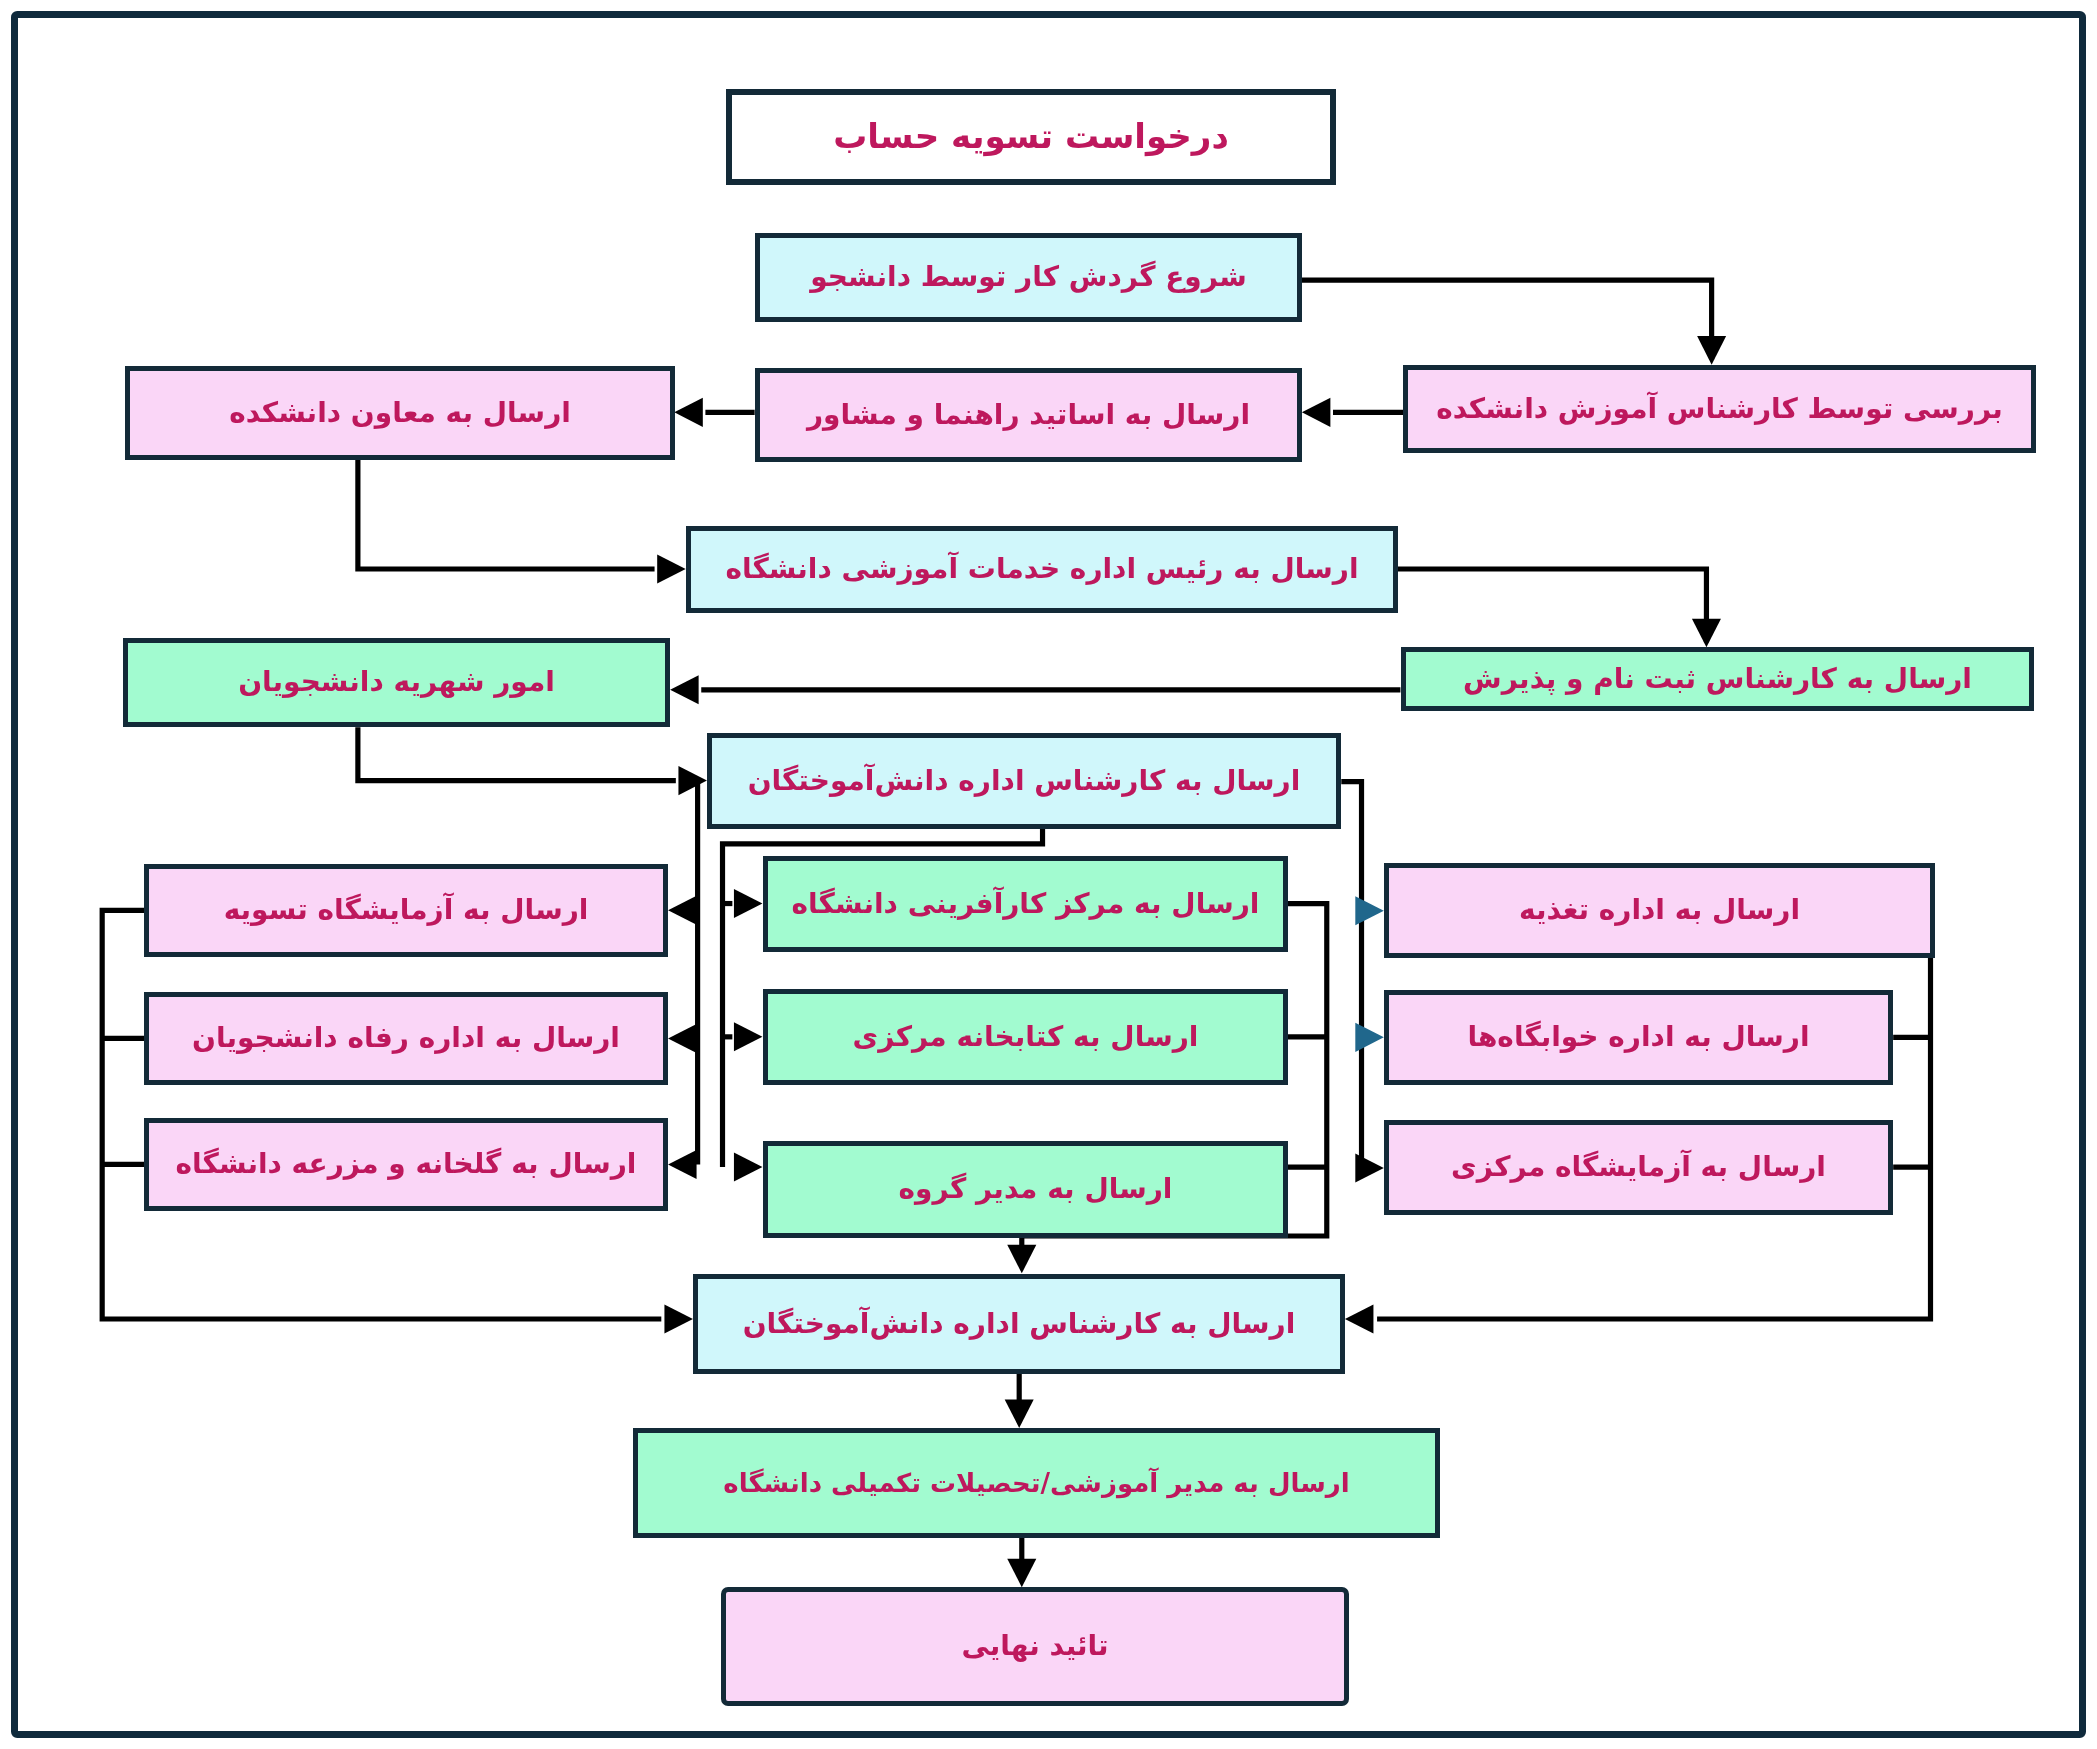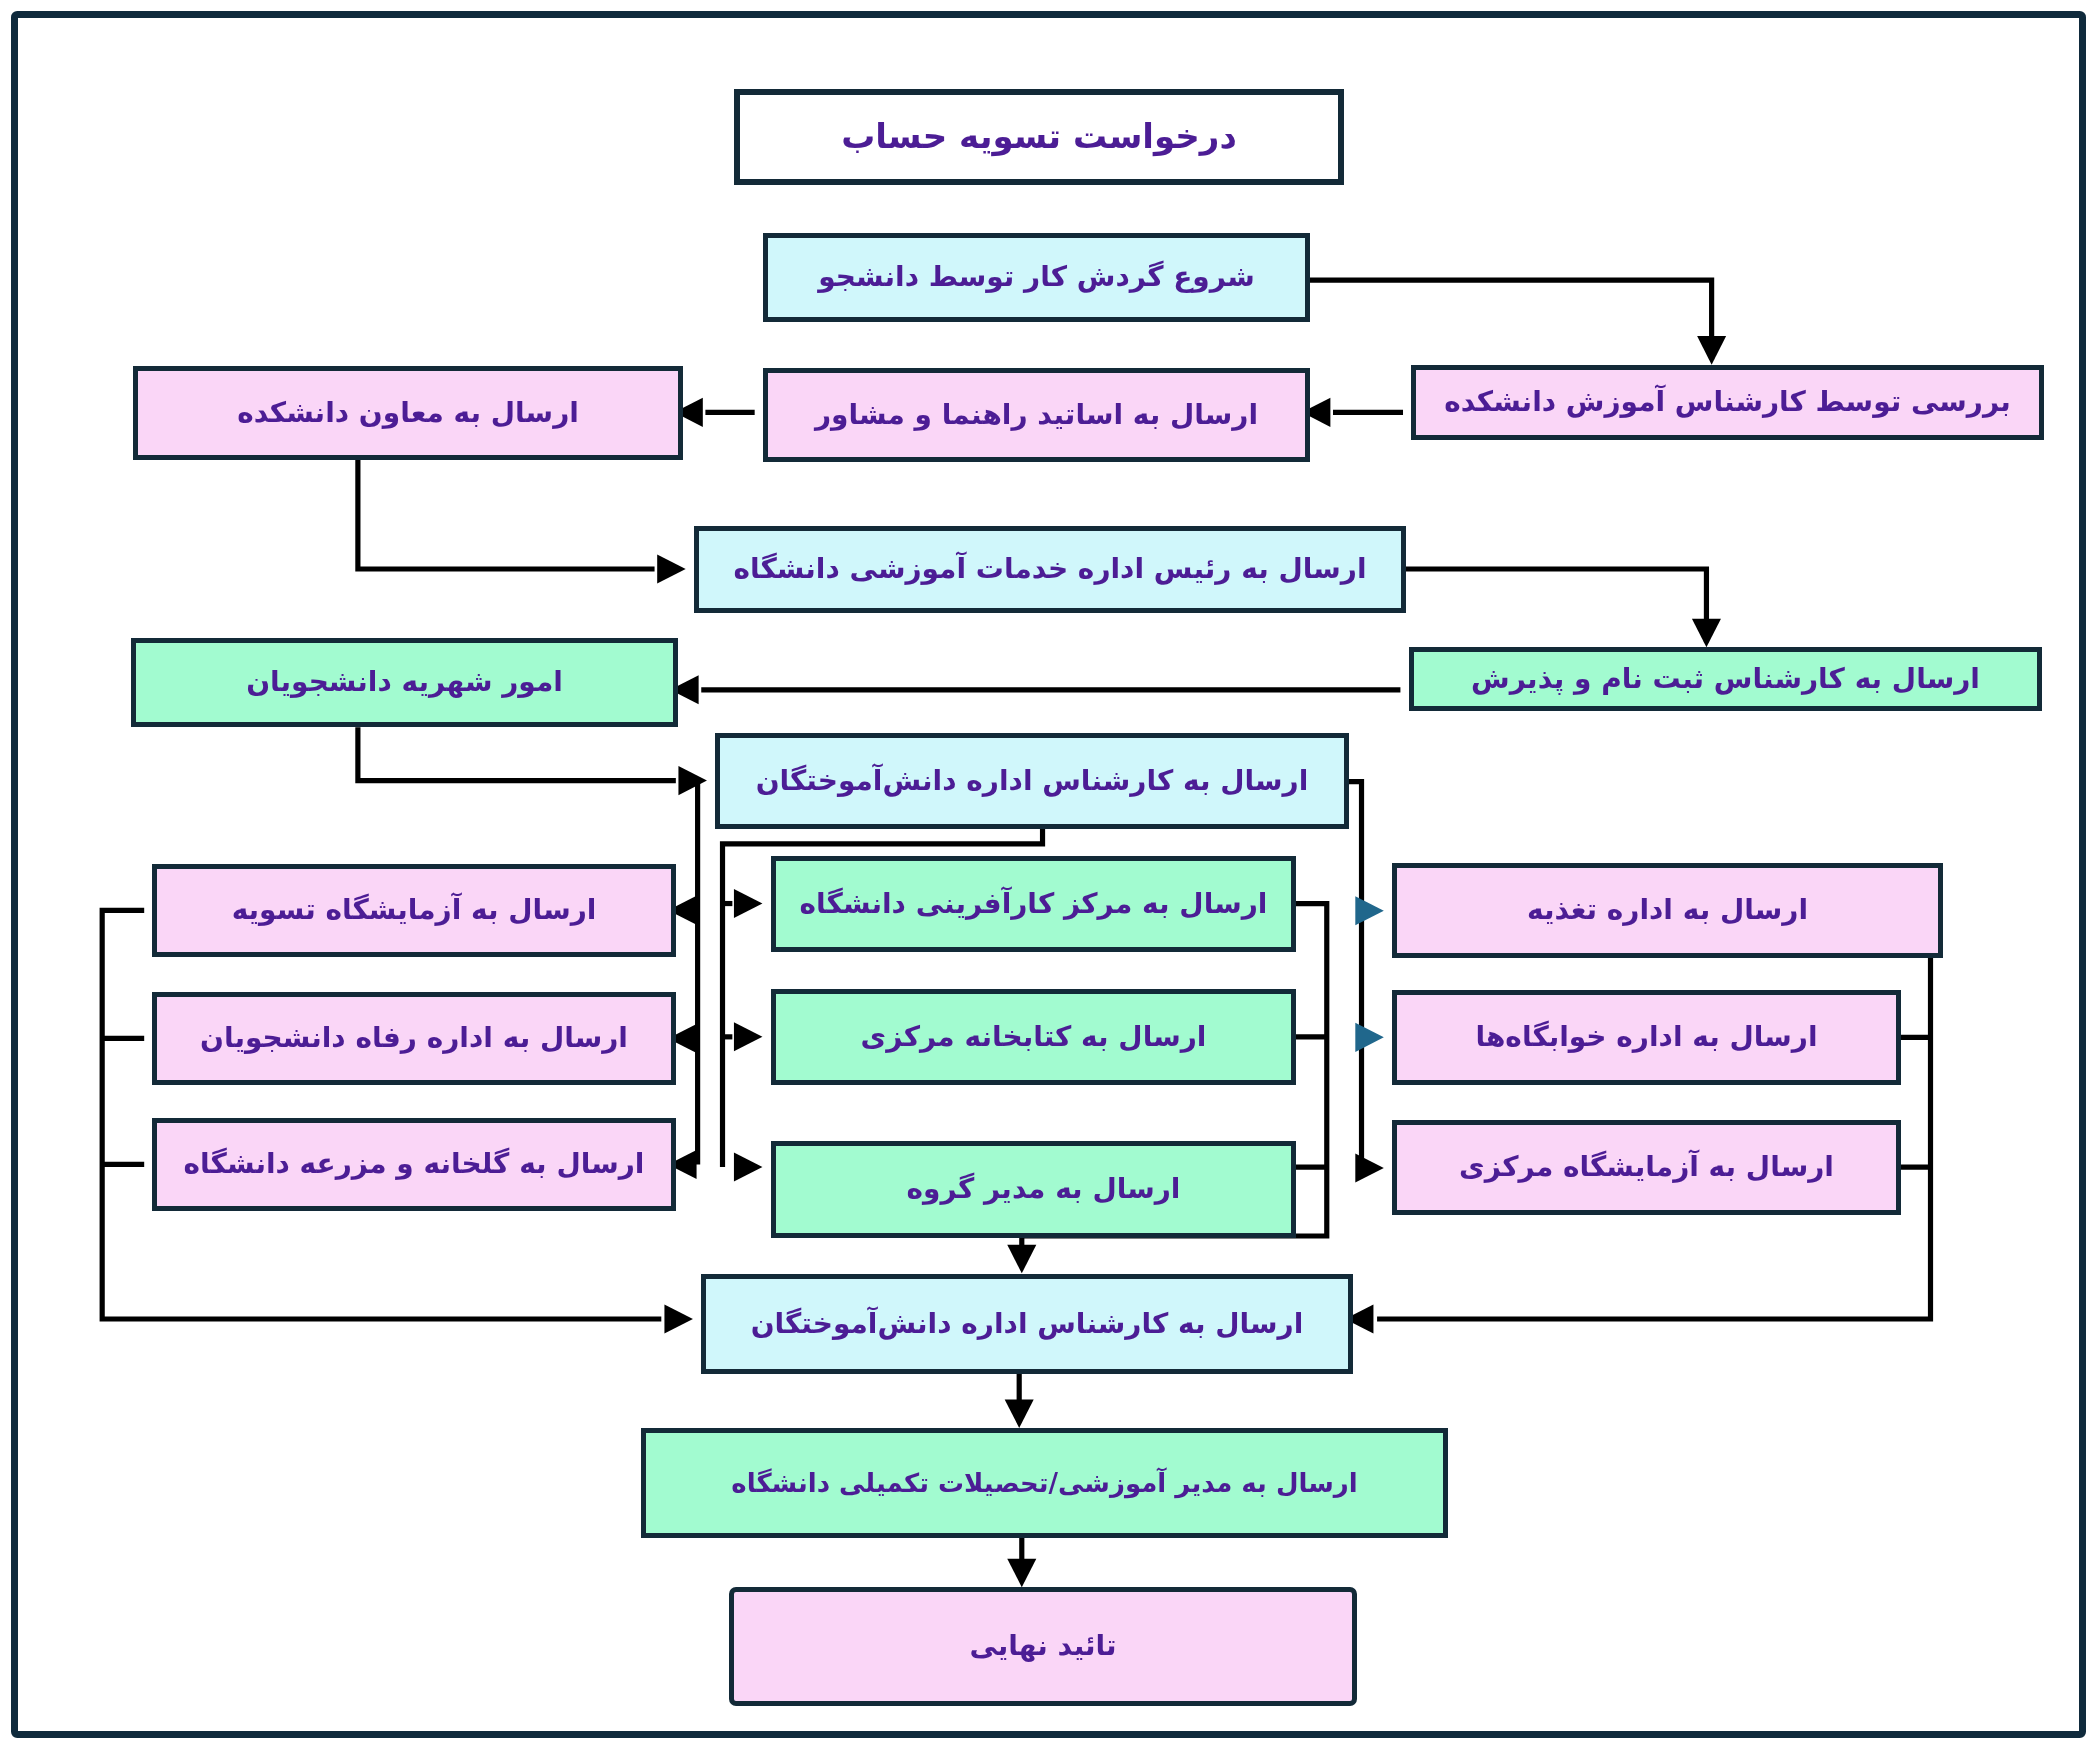--- a/index.html
+++ b/index.html
@@ -13,36 +13,35 @@
   .page-frame {
     position:absolute; left:11.4px; top:11.4px; right:11.4px; bottom:11.4px;
     border:7.8px solid #0f2a3c; border-radius:6.2px;
     pointer-events:none;
   }
   .wires { position:absolute; left:0; top:0; width:2097px; height:1749px; }
   .node {
     position:absolute; box-sizing:border-box;
     display:flex; align-items:center; justify-content:center;
     border:5.7px solid #132a38;
-    color:#4c1d95; font-weight:bold; font-size:28px;
+    color:#be185d; font-weight:bold; font-size:28px;
     text-align:center; direction:rtl; white-space:nowrap;
     line-height:1.1;
-    margin-left:8px;
   }
   .node.white { background:#ffffff; }
   .node.cyan  { background:#d0f7fb; }
   .node.pink  { background:#fad6f7; }
   .node.green { background:#a2fbd0; }
   .node.title { font-size:34px; border-width:6.2px; }
   .node.long  { font-size:26px; }
 
   
   #n-title        { left:726px; top:89px;  width:610px; height:96px; }
   #n-start        { left:755px; top:233px;  width:547px; height:89px; }
-  #n-review       { left:1403px; top:365px;  width:633px; height:75px; }
+  #n-review       { left:1403px; top:365px;  width:633px; height:88px; }
   #n-advisors     { left:755px; top:368px;  width:547px; height:94px; }
   #n-deputy       { left:125px;  top:366px;  width:550px; height:94px; }
   #n-services     { left:686px; top:526px; width:712px; height:87px; }
   #n-tuition      { left:123px;  top:638px; width:547px; height:89px;text-align:center; }
   #n-registration { left:1401px; top:647px; width:633px; height:64px; }
   #n-grad1        { left:707px; top:733px; width:634px; height:96px; }
   #n-lab-group    { left:144px;  top:864px; width:524px; height:93px; }
   #n-welfare      { left:144px;  top:992px; width:524px; height:93px; }
   #n-greenhouse   { left:144px;  top:1118px; width:524px; height:93px; }
   #n-entrepreneur { left:763px; top:856px; width:525px; height:96px; }

